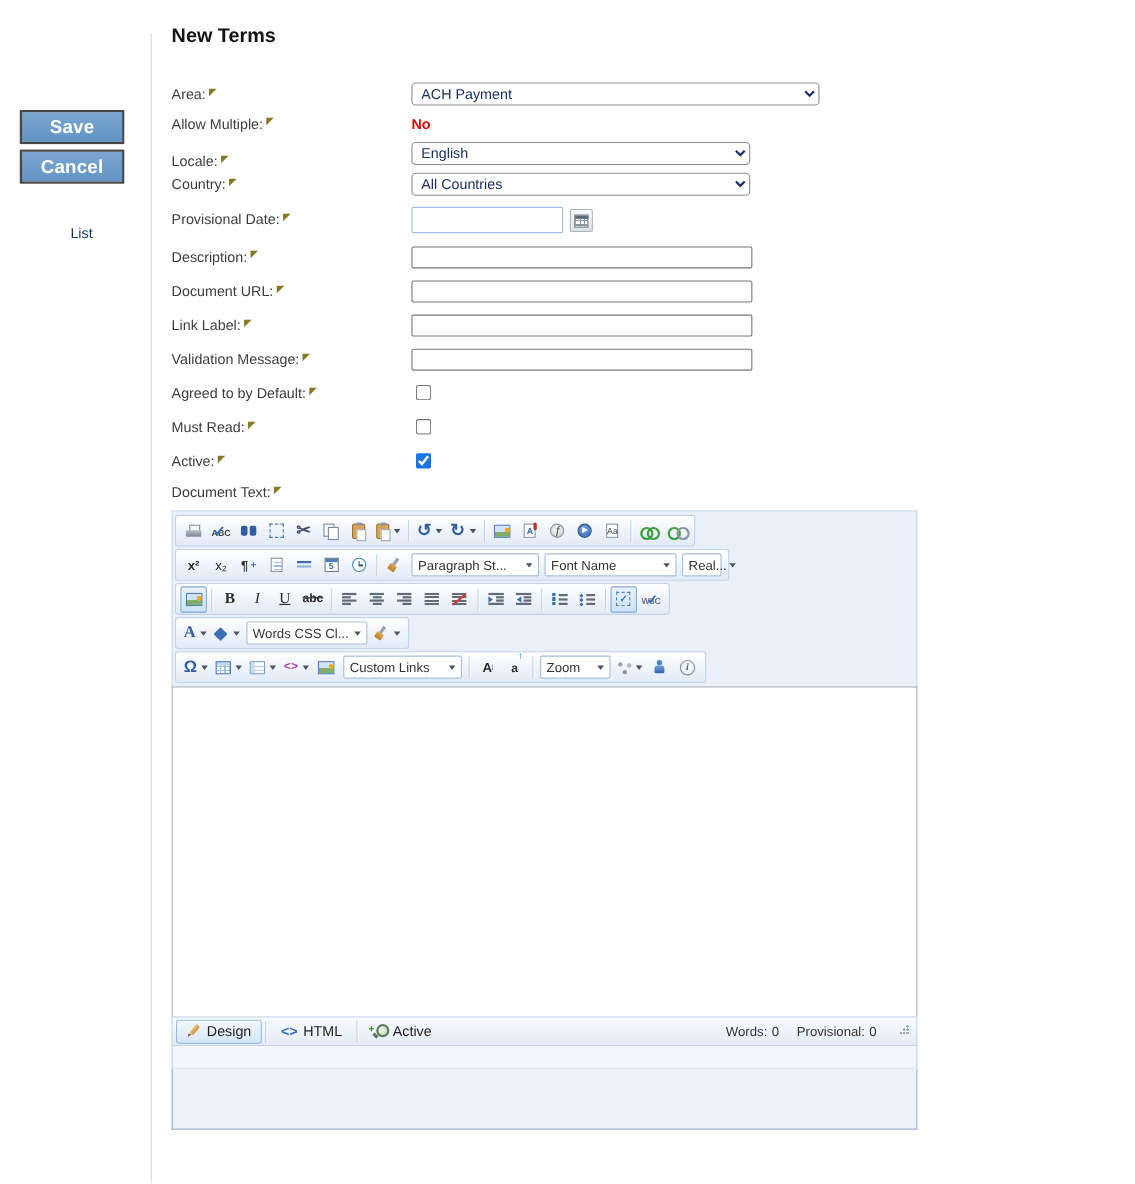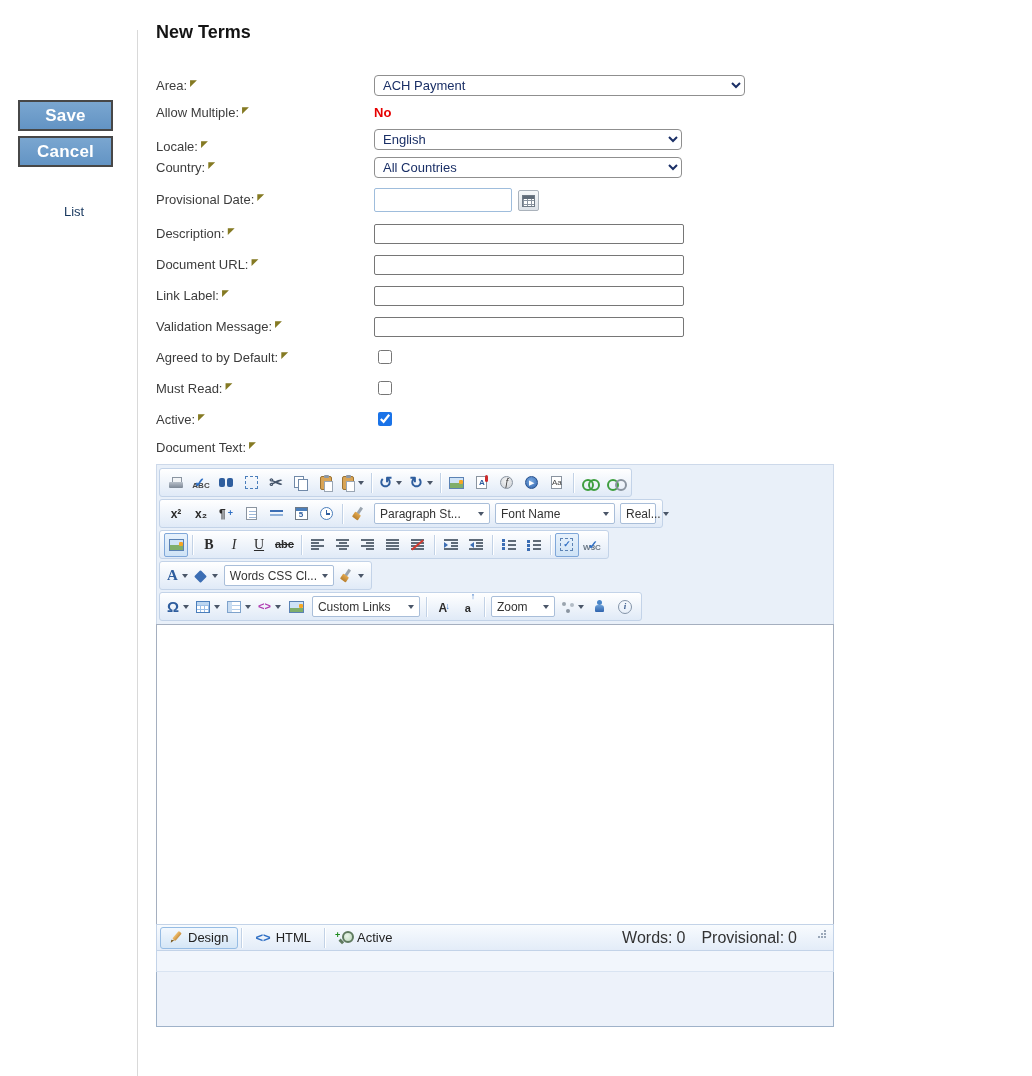--- a/index.html
+++ b/index.html
@@ -125,21 +125,21 @@
   .ic-mag::before { content:""; position:absolute; left:4px; top:0; width:8px; height:8px; border:2px solid #5f7a5f; border-radius:50%; background:radial-gradient(circle at 3px 3px,#eaf5ea,#bcd8bc); }
   .ic-mag::after { content:""; position:absolute; left:1px; top:9px; width:5px; height:2.5px; background:#5f7a5f; transform:rotate(45deg); }
   .magplus { position:absolute; left:-3px; top:-1px; font-size:9px; font-weight:bold; color:#1d8a1d; }
 
   
   .econtent { background:#fff; border:1px solid #a5afbf; border-bottom:none; height:300px; cursor:text; }
   .modbar { height:27px; background:linear-gradient(#f8fbfe,#e3ecf8); border:1px solid #c3d3e8; display:flex; align-items:center; padding:0 6px 0 3px; }
   .mtab { display:flex; align-items:center; gap:5px; padding:3px 9px; font-size:13px; color:#222; cursor:pointer; border:1px solid transparent; border-radius:3px; height:22px; }
   .mtab.sel { background:linear-gradient(#f2f8fe,#d5e6f6); border-color:#96bce4; }
   .mtab .g { font-weight:bold; font-size:13px; }
-  .mstat { margin-left:auto; display:flex; align-items:flex-start; gap:16px; font-size:16px; color:#333; }
+  .mstat { margin-left:auto; display:flex; align-items:flex-start; gap:16px; font-size:12px; color:#333; }
   .statpair { display:flex; gap:4px; }
   .grip { width:10px; height:10px; margin-left:4px; background:
       radial-gradient(circle at 8px 2px,#9aa7b8 1px,rgba(0,0,0,0) 1.3px),
       radial-gradient(circle at 5px 5px,#9aa7b8 1px,rgba(0,0,0,0) 1.3px),
       radial-gradient(circle at 8px 5px,#9aa7b8 1px,rgba(0,0,0,0) 1.3px),
       radial-gradient(circle at 2px 8px,#9aa7b8 1px,rgba(0,0,0,0) 1.3px),
       radial-gradient(circle at 5px 8px,#9aa7b8 1px,rgba(0,0,0,0) 1.3px),
       radial-gradient(circle at 8px 8px,#9aa7b8 1px,rgba(0,0,0,0) 1.3px); }
   .strip { height:21px; background:#f2f6fc; border-left:1px solid #c3d3e8; border-right:1px solid #c3d3e8; border-bottom:1px solid #d9e4f2; }
   .bpanel { height:55px; background:#edf2fa; border:1px solid #9fb2c9; border-top:none; }
@@ -254,21 +254,21 @@
       <span class="tb">
           <span class="ic ic-link2 broken"></span>
         </span>
     </div>
 
     <div class="trow">
       <span class="tb">
           <span class="g dk" style="font-weight:bold">x²</span>
         </span>
       <span class="tb">
-          <span class="g dk" style="font-weight:bold">x₂</span>
+          <span class="g dk" style="font-weight:normal">x₂</span>
         </span>
       <span class="tb">
           <span class="g dk" style="font-weight:bold">¶</span>
           <span class="g" style="font-size:9px;font-weight:bold;color:#2f6fc4">+</span>
         </span>
       <span class="tb">
           <span class="ic ic-note"></span>
         </span>
       <span class="tb">
           <span class="ic ic-hr"></span>

